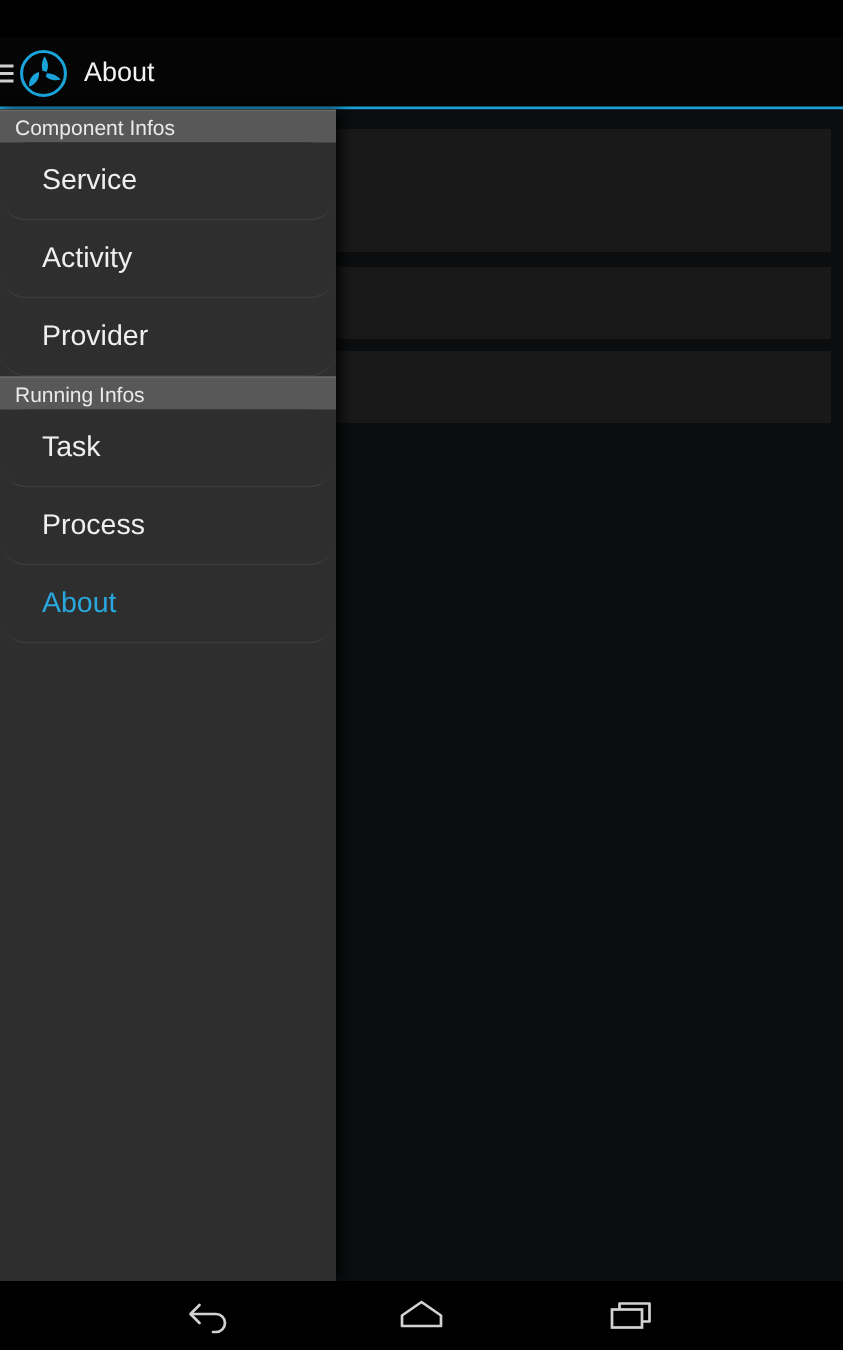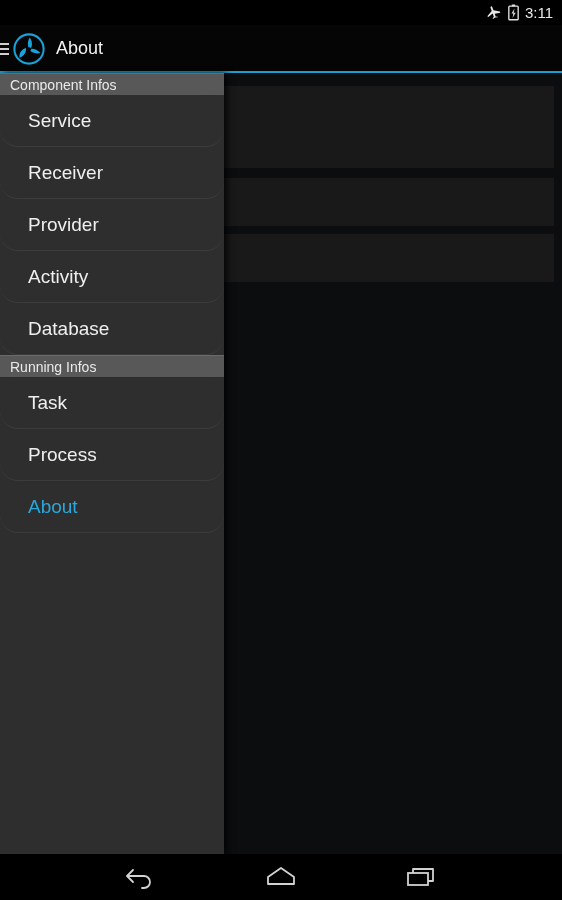--- a/index.html
+++ b/index.html
@@ -177,35 +177,20 @@
     display: flex;
     align-items: center;
     justify-content: center;
   }
 </style>
 </head>
 <body>
 
 <div id="screen">
 
-  <div id="status-bar">
-    <span class="status-icon">
-      <svg width="17" height="17" viewBox="0 0 24 24">
-        <path d="M21 15.5v-1.8l-8-4.6V4.3c0-.9-.6-1.6-1.3-1.6s-1.3.7-1.3 1.6v4.8l-8 4.6v1.8l8-2.4v4.6l-2.3 1.5v1.3l3.6-1 3.6 1v-1.3L13 18.7v-4.6l8 1.4z" fill="#e8e8e8" transform="rotate(-20 12 12)"></path>
-      </svg>
-    </span>
-    <span class="status-icon">
-      <svg width="13" height="17" viewBox="0 0 14 20">
-        <rect x="1.5" y="2.5" width="11" height="16" rx="1" fill="none" stroke="#e0e0e0" stroke-width="1.6"></rect>
-        <rect x="5" y="0.6" width="4" height="2.2" fill="#e0e0e0"></rect>
-        <path d="M8.2 5.3 L4.6 11.2 L6.9 11.2 L5.8 16.4 L9.6 10.2 L7.2 10.2 Z" fill="#e0e0e0"></path>
-      </svg>
-    </span>
-    <span id="status-clock">3:11</span>
-  </div>
 
   <div id="action-bar">
     <div id="hamburger-icon">
       <i></i>
         <i></i>
         <i></i>
     </div>
     <div id="app-logo">
       <svg width="34" height="34" viewBox="0 0 100 100">
         <circle cx="50" cy="50" r="43" fill="#050505" stroke="#1aa3da" stroke-width="6"></circle>
@@ -230,25 +215,23 @@
     </div>
     <div class="content-card" id="card-rate">
       <span class="card-text">Rate this app</span>
     </div>
   </div>
 
   <div id="drawer">
 
     <div class="drawer-section-header">Component Infos</div>
     <div class="drawer-item">Service</div>
-    <div class="drawer-item">Receiver</div>
+    <div class="drawer-item">Activity</div>
     <div class="drawer-item">Provider</div>
-    <div class="drawer-item">Activity</div>
-
-    <div class="drawer-item">Database</div>
+
 
     <div class="drawer-section-header">Running Infos</div>
     <div class="drawer-item">Task</div>
     <div class="drawer-item">Process</div>
 
     <div class="drawer-item selected">About</div>
 
     <div id="drawer-filler"></div>
   </div>
 

